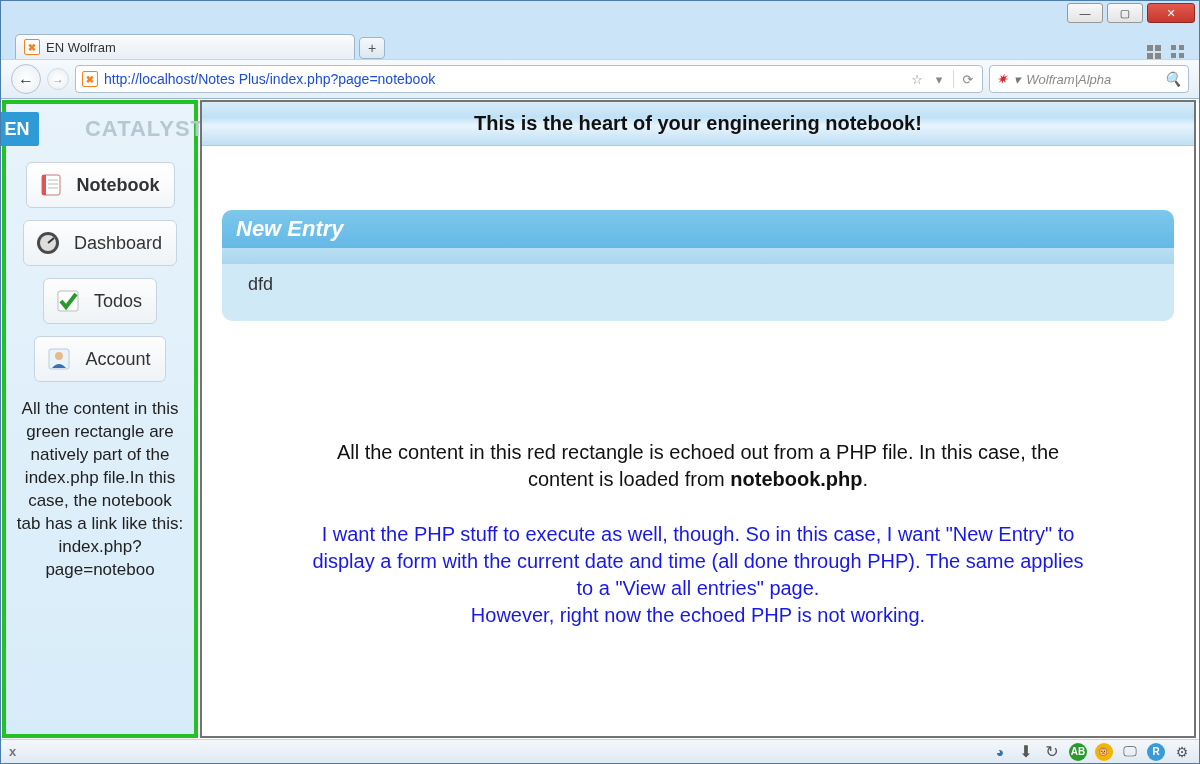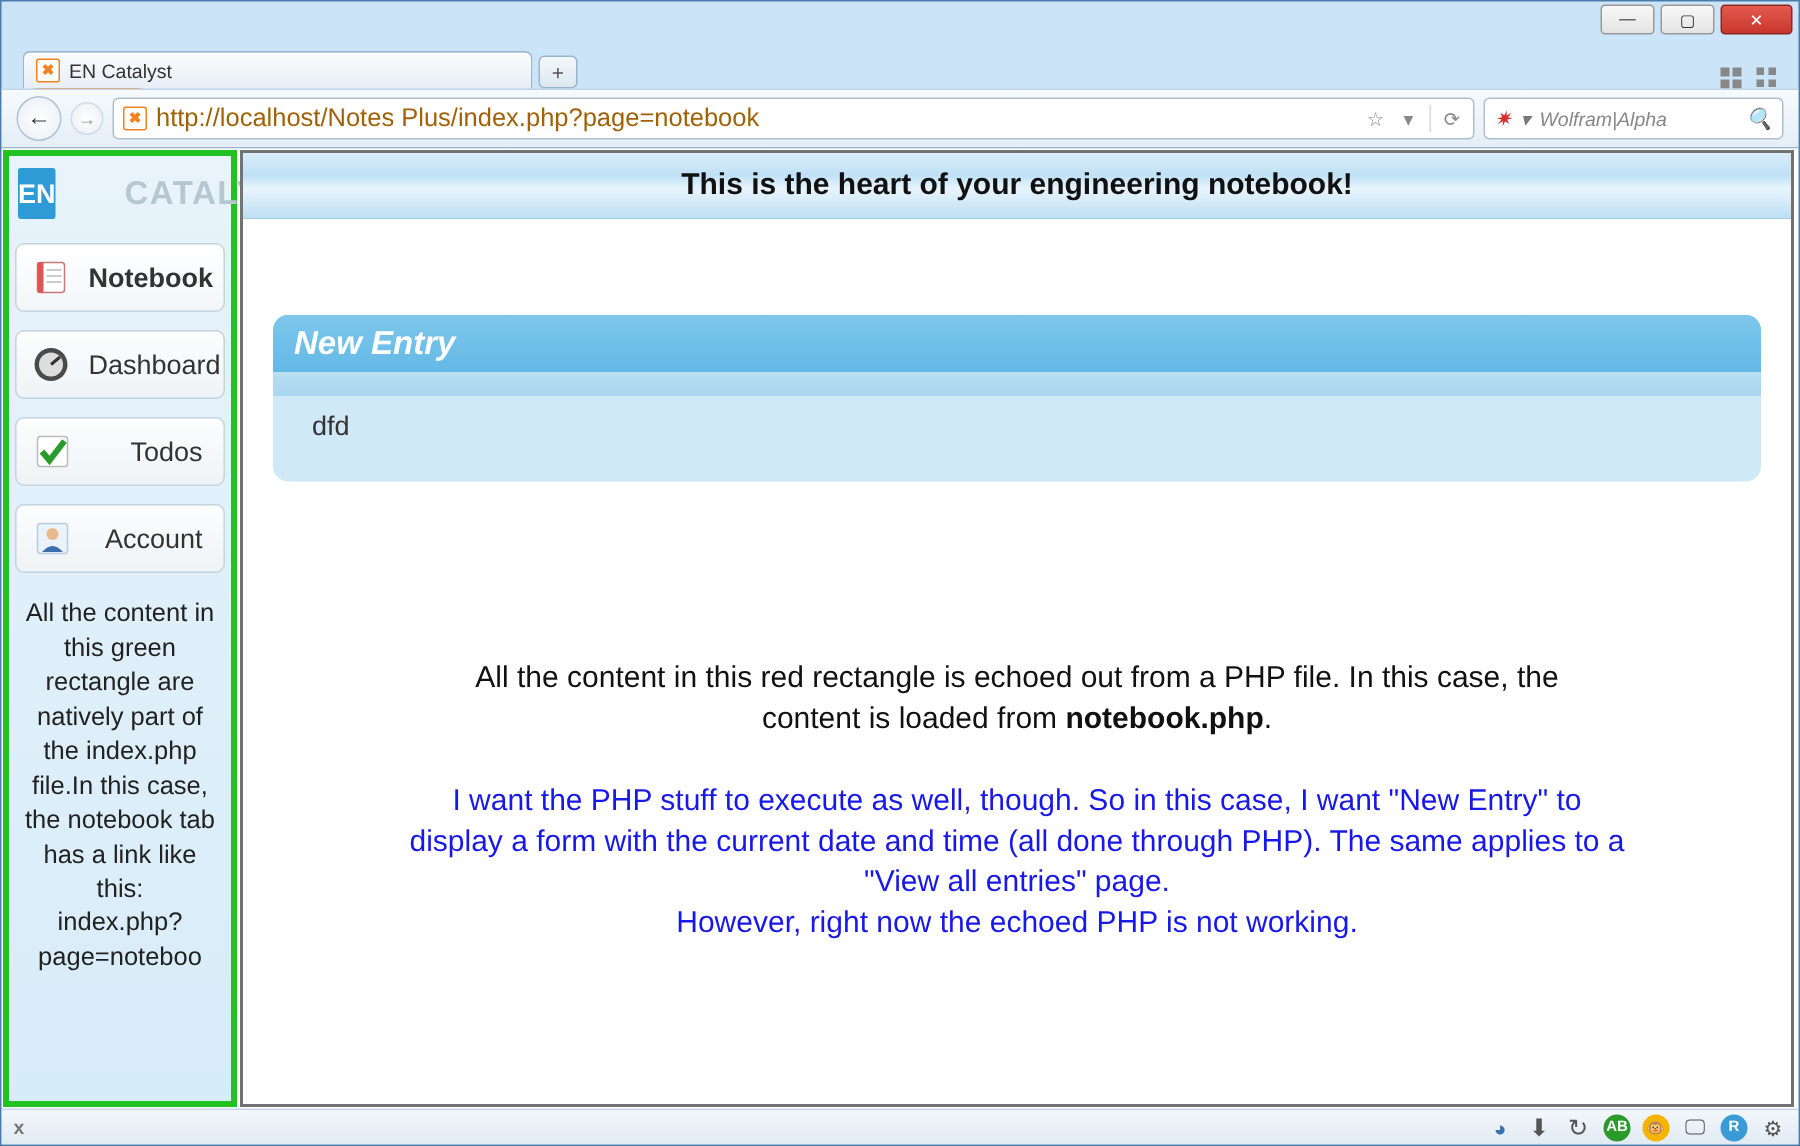--- a/index.html
+++ b/index.html
@@ -21,30 +21,30 @@
 .tab-right { margin-left: auto; margin-right: 14px; display: flex; gap: 10px; align-items: center; color: #777; }
 .tab-right .dots { display: grid; grid-template-columns: repeat(2,6px); grid-template-rows: repeat(2,6px); gap: 2px; }
 .tab-right .dot { width: 5px; height: 5px; background: #888; }
 .tab-right .dots.big .dot { width: 6px; height: 6px; }
 
 
 .toolbar { height: 40px; background: linear-gradient(#f6fafd,#e5eef6); border-top: 1px solid #c4d5e3; border-bottom: 1px solid #9bb5cc; display: flex; align-items: center; padding: 0 10px; gap: 6px; }
 .nav-arrow { width: 30px; height: 30px; border-radius: 50%; background: radial-gradient(#fff,#e8eef4); border: 1px solid #b0c3d4; display: flex; align-items: center; justify-content: center; font-size: 16px; color: #333; }
 .nav-arrow.fwd { width: 22px; height: 22px; font-size: 12px; color: #999; border-color: #d0dce6; }
 .urlbox { flex: 1; height: 28px; background: #fff; border: 1px solid #aebfd0; border-radius: 4px; display: flex; align-items: center; padding: 0 6px; gap: 6px; }
-.urlbox input { flex: 1; border: none; outline: none; font-size: 17px; color: #a16207; background: transparent; }
+.urlbox input { flex: 1; border: none; outline: none; font-size: 14px; color: #1d4ed8; background: transparent; }
 .url-icon { width: 16px; height: 16px; display: flex; align-items: center; justify-content: center; font-size: 13px; color: #888; }
 .url-sep { width: 1px; height: 18px; background: #d0dce6; }
 .searchbox { width: 200px; height: 28px; background: #fff; border: 1px solid #aebfd0; border-radius: 4px; display: flex; align-items: center; padding: 0 6px; gap: 6px; font-style: italic; color: #888; font-size: 13px; }
 .spark { color: #d62e2e; font-size: 14px; }
 .mag { color: #2a6fb5; font-size: 14px; margin-left: auto; }
 
 
 .page { flex: 1; background: #fefefe; display: flex; padding: 0; position: relative; overflow: hidden; }
-.sidebar { width: 156px; background: linear-gradient(#e8f3fb,#d7ecf9); border: 4px solid #22c222; margin: 1px; display: flex; flex-direction: column; padding: 6px 4px; }
+.sidebar { width: 196px; background: linear-gradient(#e8f3fb,#d7ecf9); border: 4px solid #22c222; margin: 1px; display: flex; flex-direction: column; padding: 6px 4px; align-items: center; }
 .logo { display: flex; align-items: center; gap: 6px; padding: 2px 2px 10px 2px; }
 .logo-badge { width: 44px; height: 34px; background: #2e9bd6; color: #fff; font-weight: bold; font-size: 18px; display: flex; align-items: center; justify-content: center; border-radius: 2px; }
 .logo-text { color: #b7c7d2; font-weight: bold; font-size: 22px; letter-spacing: 1px; margin-left: 40px; }
 .menuitem { height: 46px; background: linear-gradient(#fdfdfd,#eef3f7); border: 1px solid #c6d4e0; border-radius: 6px; margin: 6px 0; display: flex; align-items: center; padding: 0 10px; gap: 12px; font-size: 18px; color: #333; justify-content: flex-start; }
 .menuitem.active { font-weight: bold; background: linear-gradient(#ffffff,#f3f6f9); }
 .menuitem .mlabel { flex: 1; text-align: right; padding-right: 4px; }
 .menuitem.active .mlabel { text-align: left; }
 .micon { width: 28px; height: 28px; display: flex; align-items: center; justify-content: center; }
 .sidebar-note { font-size: 17px; text-align: center; color: #222; padding: 10px 4px 0 4px; line-height: 1.35; }
 .sidebar-note b { font-weight: normal; }
@@ -78,21 +78,21 @@
   <div class="win-controls">
     <div class="win-btn">—</div>
     <div class="win-btn">▢</div>
     <div class="win-btn close">✕</div>
   </div>
 </div>
 
 <div class="tabstrip">
   <div class="tab">
     <div class="tab-favicon">✖</div>
-    <span>EN Catalyst</span>
+    <span>EN Wolfram</span>
   </div>
   <div class="newtab">+</div>
   <div class="tab-right">
     <div class="dots big">
         <div class="dot"></div>
         <div class="dot"></div>
         <div class="dot"></div>
         <div class="dot"></div>
       </div>
     <div class="dots">

